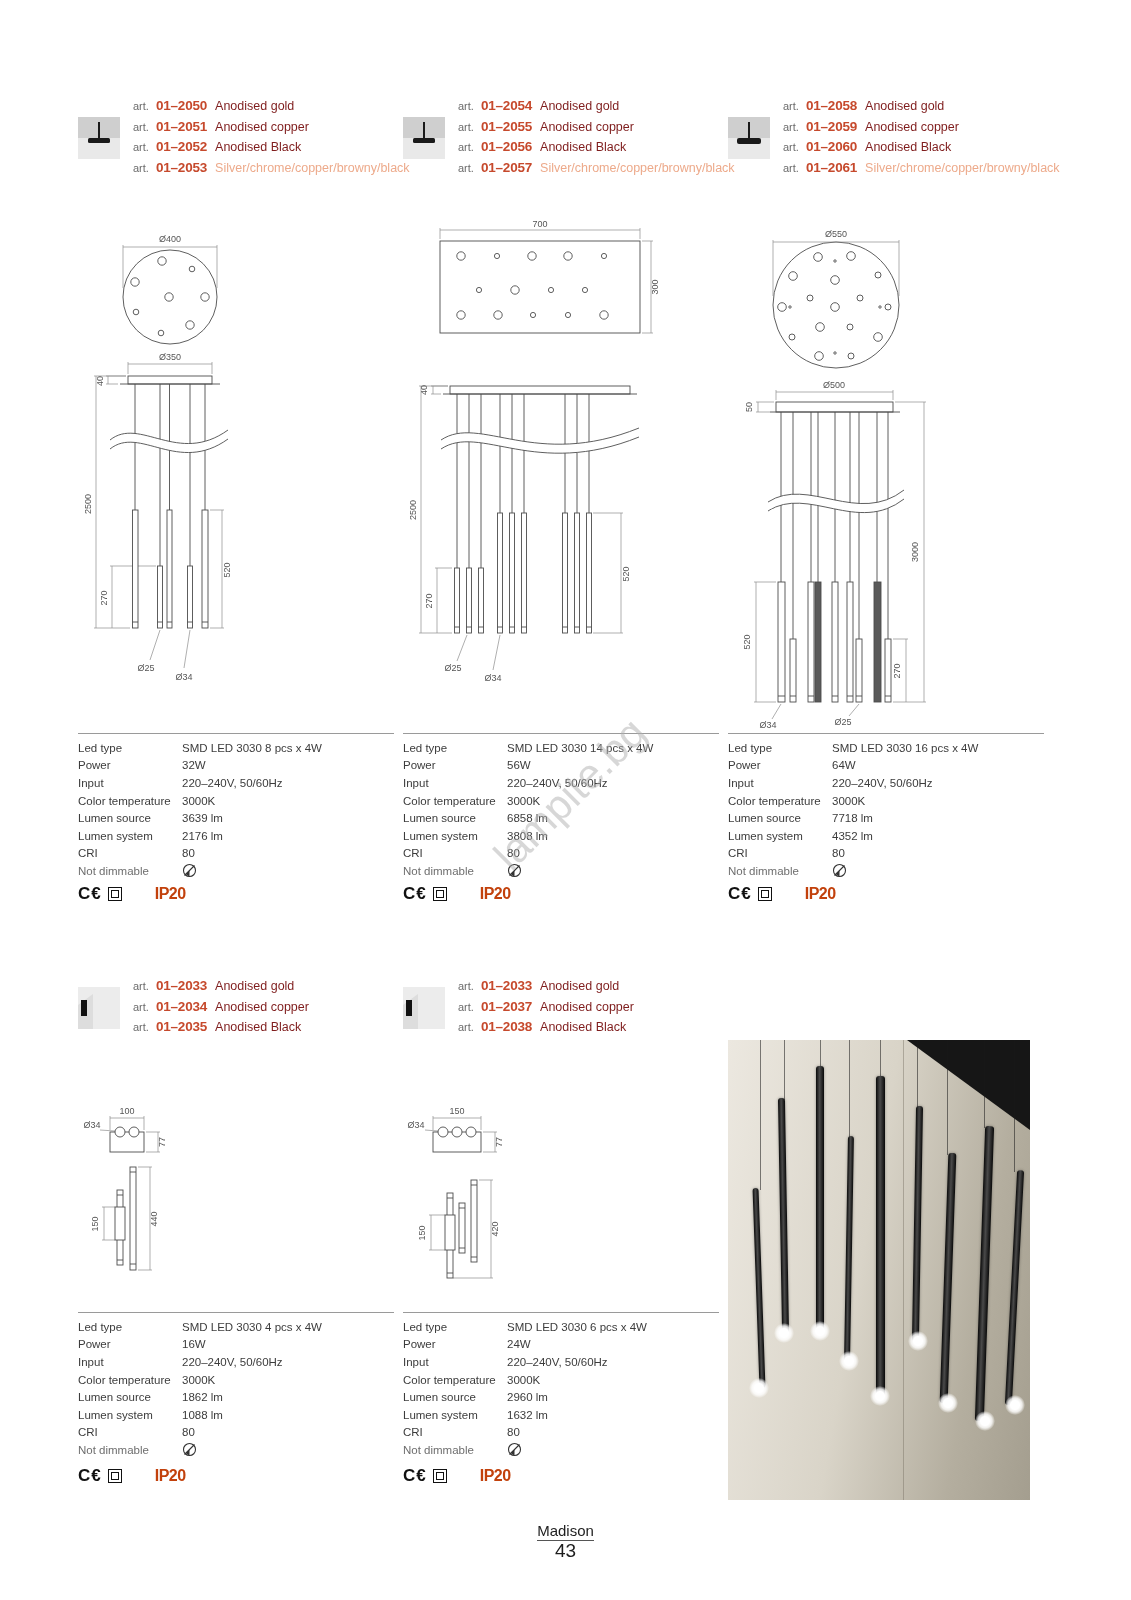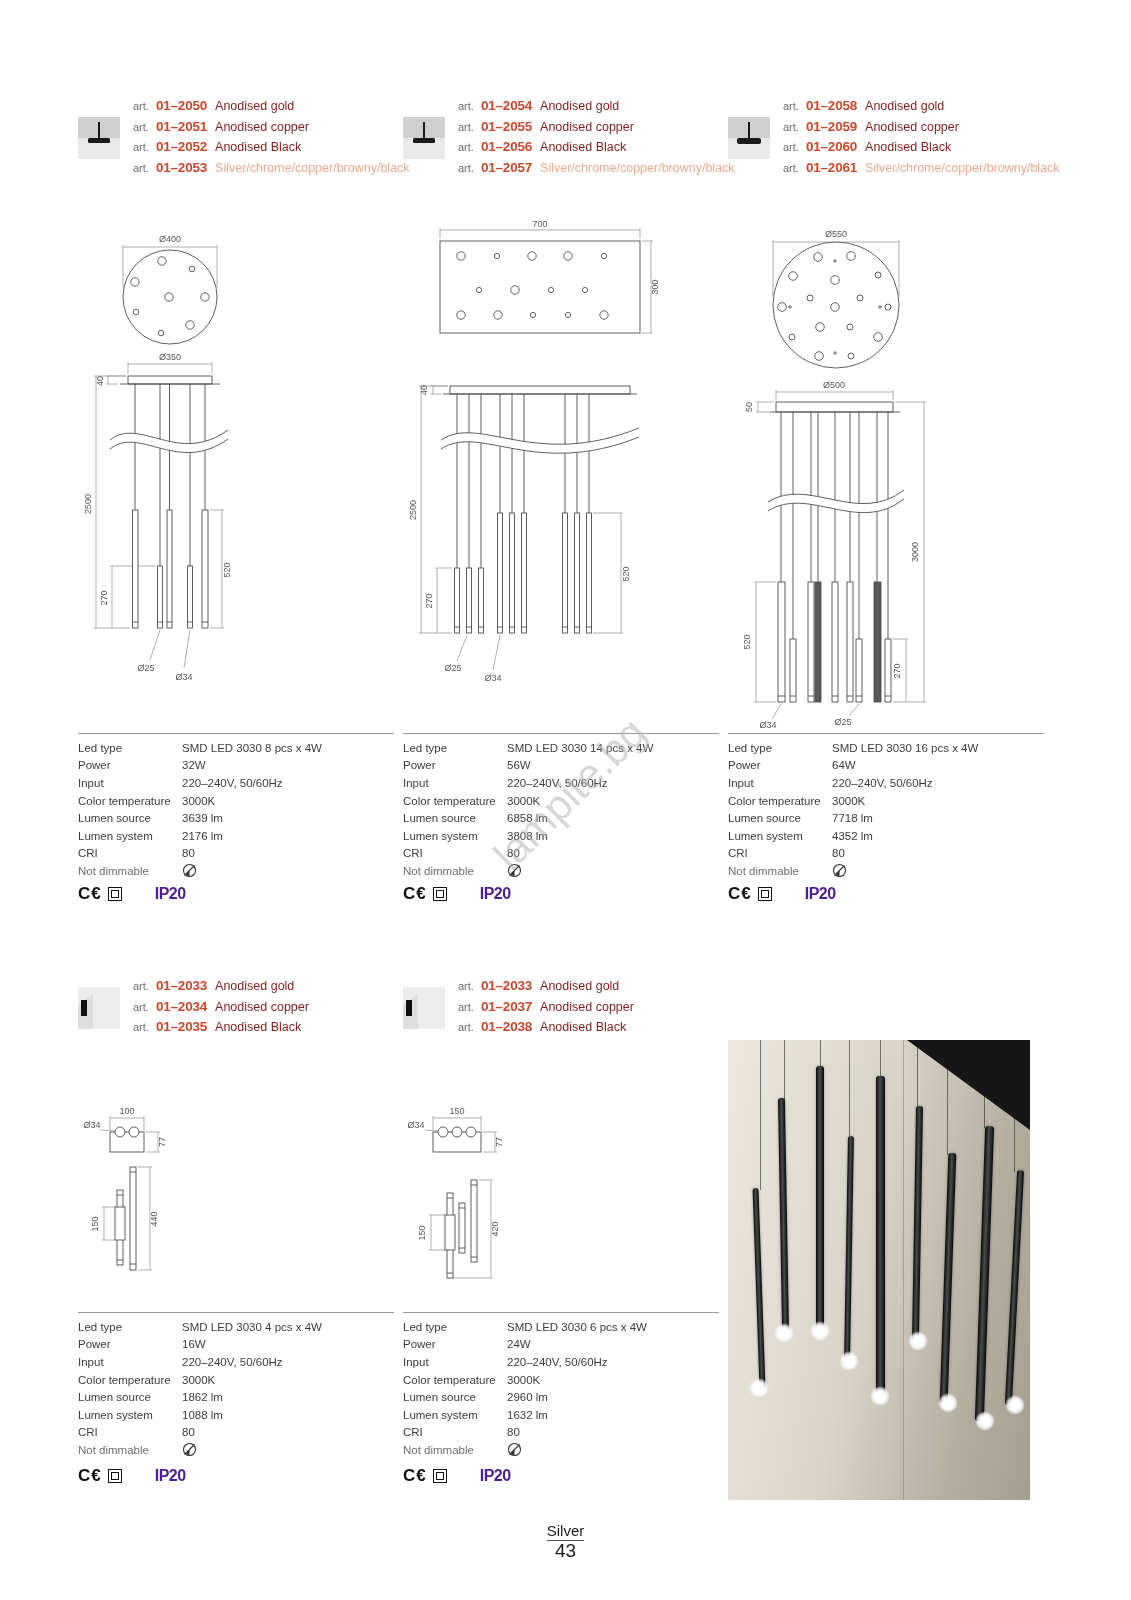--- a/index.html
+++ b/index.html
@@ -23,21 +23,21 @@
   .specs { position:absolute; width:316px; border-top:1px solid #9a9a9a; padding-top:5px; }
   .spec-row { display:flex; height:17.6px; align-items:center; }
   .spec-label { width:104px; font-size:11.5px; color:#3c3c3c; }
   .spec-value { font-size:11.5px; color:#3c3c3c; }
   .spec-row.nd .spec-label { color:#6e6e6e; }
 
   .certs { position:absolute; display:flex; align-items:center; }
   .ce { font-size:17px; font-weight:bold; color:#111; letter-spacing:1px; }
   .sq { width:14px; height:14px; border:1.7px solid #111; margin:0 4px 0 6px; display:flex; align-items:center; justify-content:center; }
   .sq::before { content:""; width:6px; height:6px; border:1.5px solid #111; display:block; }
-  .ip { font-size:16px; font-weight:800; color:#4c1d95; letter-spacing:-0.5px;padding-left:29px; }
+  .ip { font-size:16px; font-weight:800; color:#c2410c; letter-spacing:-0.5px;padding-left:29px; }
 
   
   .watermark { position:absolute; left:420px; top:770px; width:300px; text-align:center;
     font-size:42px; color:rgba(175,175,175,0.5); transform:rotate(-45deg); z-index:6; pointer-events:none; }
 
   
   .photo { position:absolute; left:728px; top:1040px; width:302px; height:460px; overflow:hidden;
     background:linear-gradient(100deg,#ece8e0 0%,#d9d4c8 45%,#b4ae9f 78%,#a49e8f 100%); }
   .photo .ceiling { position:absolute; right:0; top:0; width:150px; height:90px;
     background:#161616; clip-path:polygon(18% 0,100% 0,100% 100%); }
@@ -676,17 +676,17 @@
     <div class="glow" style="left:180px; top:291px;"></div>
     <div class="tube" style="left:216px; top:113px; width:8px; height:250px; transform:rotate(2deg);"></div>
     <div class="glow" style="left:210px; top:353px;"></div>
     <div class="tube" style="left:252px; top:86px; width:9px; height:295px; transform:rotate(2deg);"></div>
     <div class="glow" style="left:247px; top:371px;"></div>
     <div class="tube" style="left:283px; top:130px; width:7px; height:235px; transform:rotate(3deg);"></div>
     <div class="glow" style="left:277px; top:355px;"></div>
   </div>
 
   <div class="footer">
-    <span class="collection">Silver</span>
+    <span class="collection">Madison</span>
     <div class="pagenum">43</div>
   </div>
 
 </div>
 
 </body></html>

